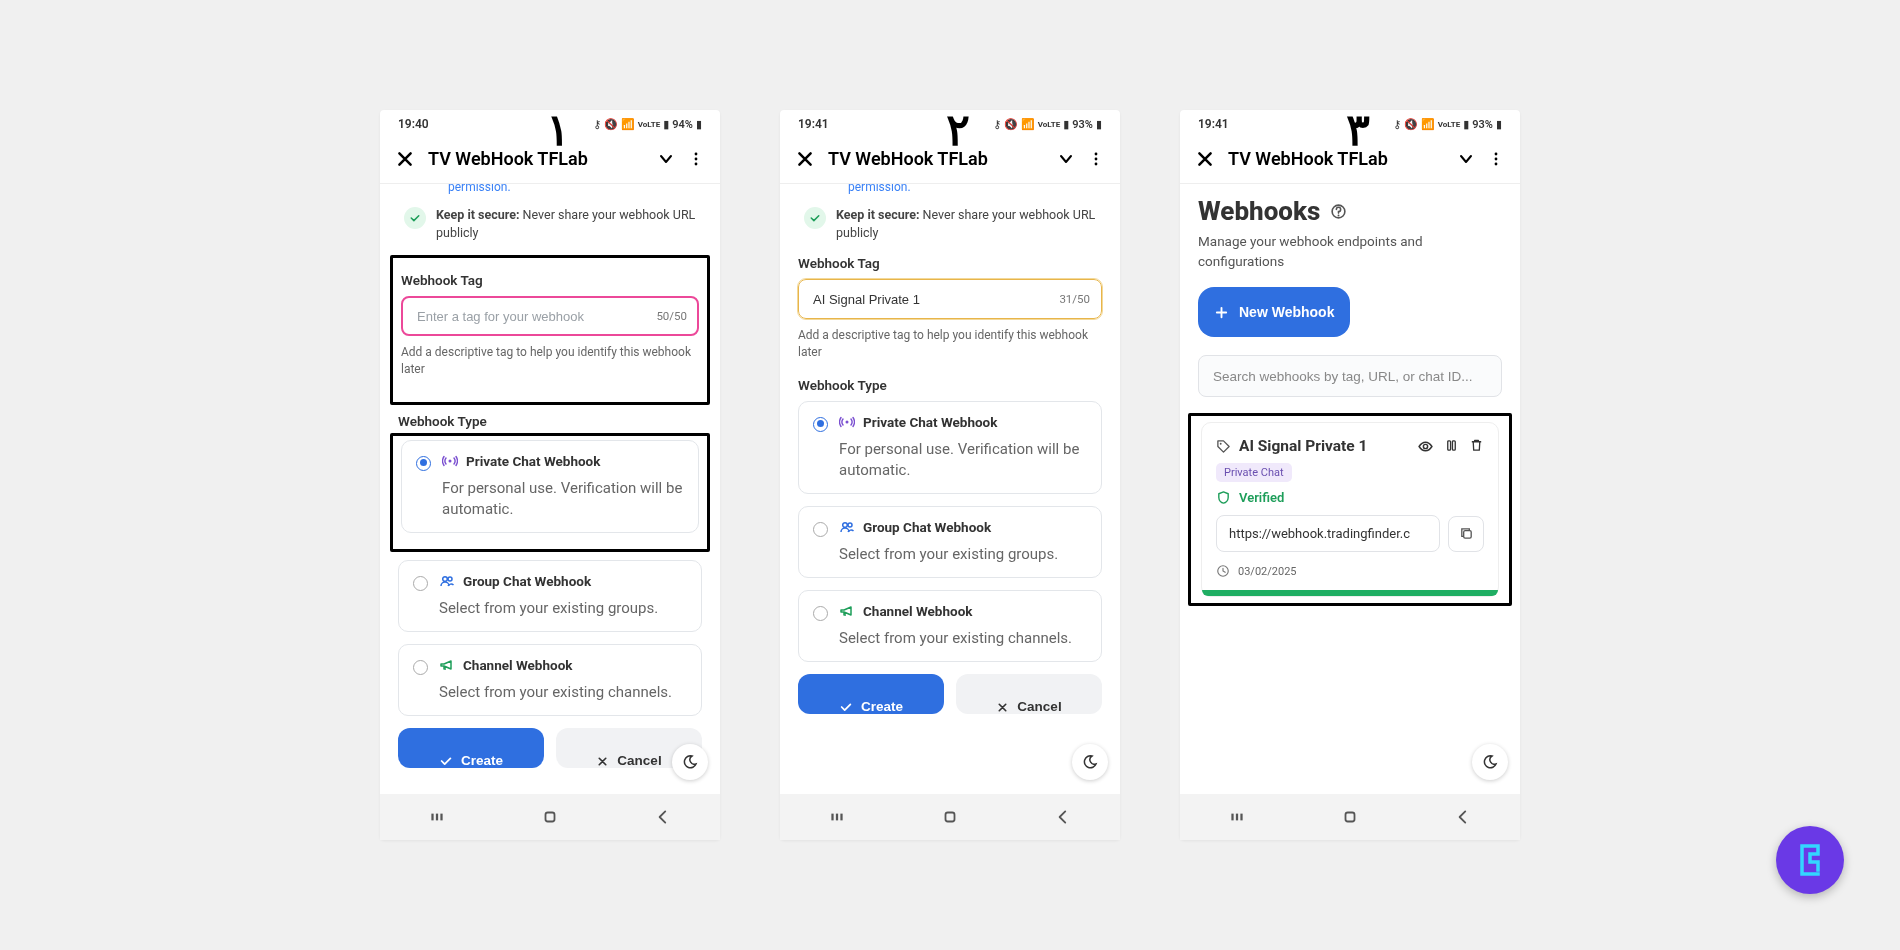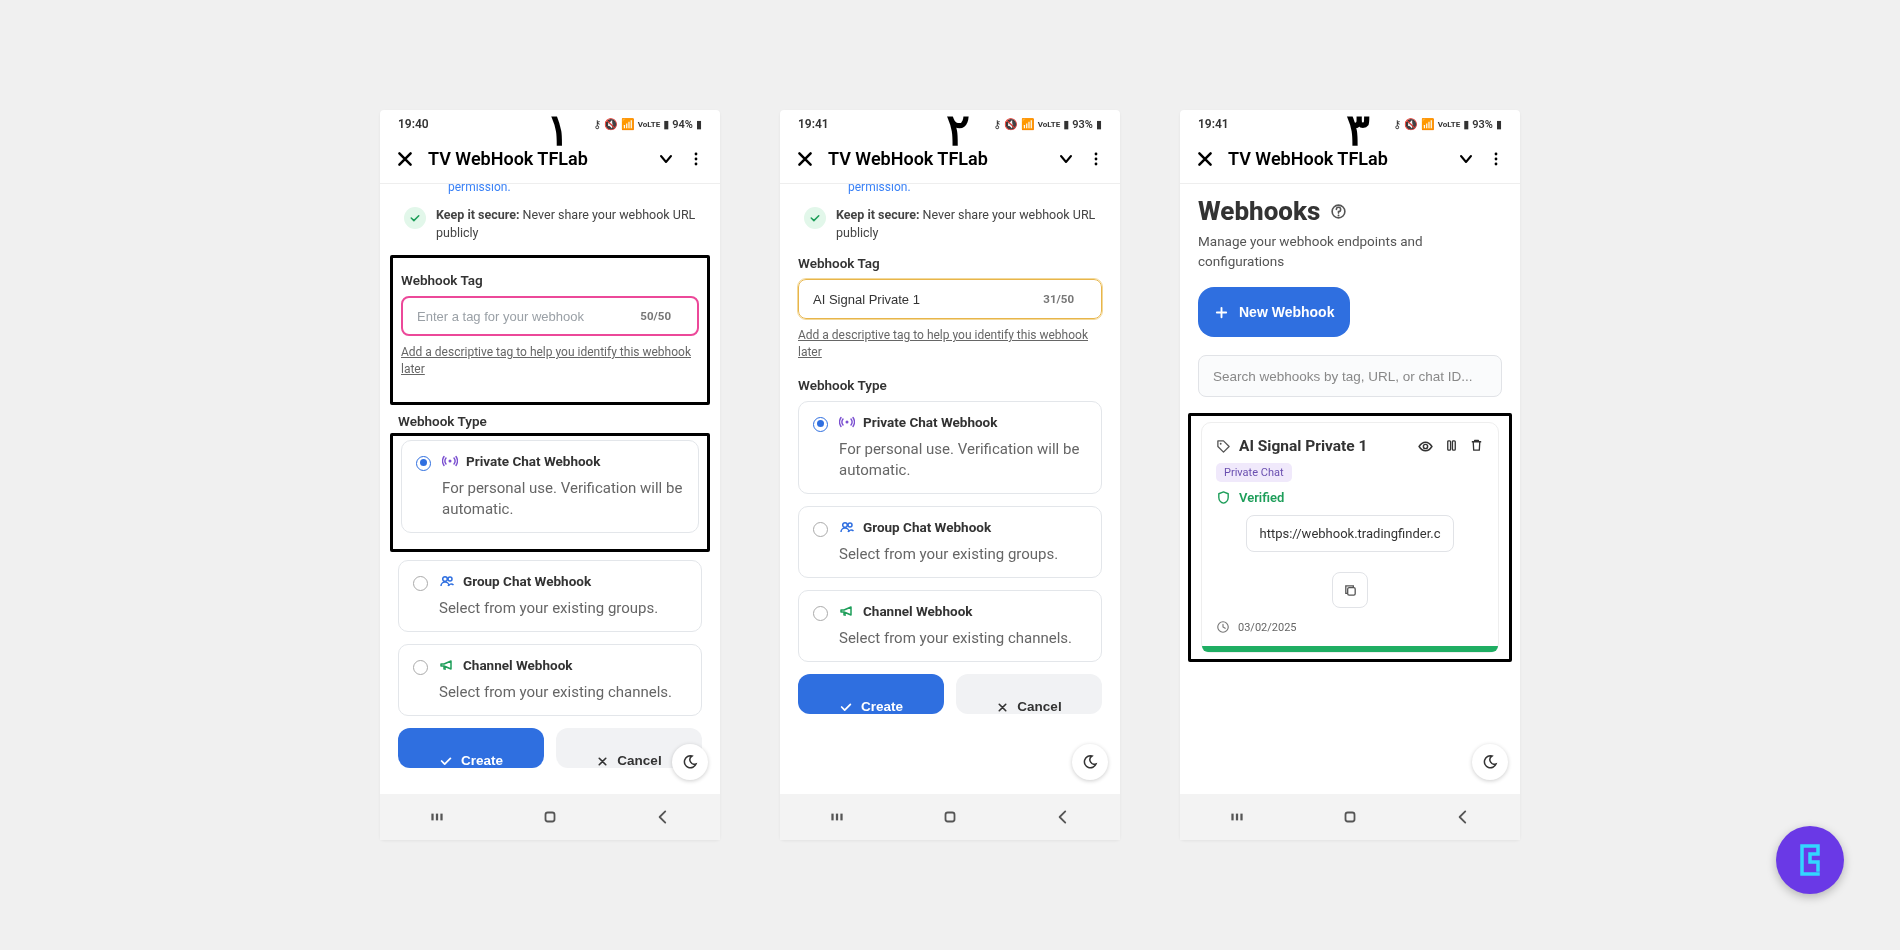--- a/index.html
+++ b/index.html
@@ -65,22 +65,22 @@
     width:100%;
     height:40px;
     border:2px solid #ec4899;
     border-radius:8px;
     padding: 0 56px 0 14px;
     font-size:13px;
     color:#333;
   }
   .tag-input::placeholder { color:#9aa0a6; }
   .tag-input.focused { border:1.5px solid #e8b54a; outline:1px solid #f3d99a; }
-  .counter { position:absolute; right:28px; top:50%; transform:translateY(-50%); font-size:11.5px; color:#777;font-weight:bold; }
-  .helper { font-size:12px; color:#666; margin:8px 0 16px; line-height:1.4;text-decoration:underline; }
+  .counter { position:absolute; right:12px; top:50%; transform:translateY(-50%); font-size:11.5px; color:#777; }
+  .helper { font-size:12px; color:#666; margin:8px 0 16px; line-height:1.4; }
   .radio-card {
     border:1px solid #e3e6ea;
     border-radius:10px;
     padding:12px 12px 12px 40px;
     position:relative;
     margin-bottom:12px;
   }
   .radio-card .radio-dot {
     position:absolute; left:14px; top:15px;
     width:15px; height:15px; border-radius:50%;
@@ -120,21 +120,21 @@
   .search-box::placeholder { color:#888; }
   .webhook-card {
     margin-top:18px; padding:14px; border:1px solid #eee; border-radius:10px;
     position:relative;
   }
   .card-title-row { display:flex; align-items:center; gap:8px; margin-bottom:8px; }
   .card-title { font-size:15.5px; font-weight:700; flex:1; }
   .card-actions { display:flex; gap:10px; }
   .badge { display:inline-block; font-size:11px; background:#f0e9fb; color:#6a4fb0; padding:3px 8px; border-radius:5px; margin-bottom:8px; }
   .verify-row { display:flex; align-items:flex-start; gap:8px; color:#1e9e5a; font-size:13px; font-weight:600; margin-bottom:10px; }
-  .url-row { display:flex; gap:20px; align-items:center;flex-direction:column; }
+  .url-row { display:flex; gap:8px; align-items:center; }
   .url-box { flex:1; border:1px solid #e1e3e7; border-radius:8px; padding:10px 12px; font-size:13px; color:#333; white-space:nowrap; overflow:hidden; text-overflow:ellipsis; }
   .copy-btn { width:36px; height:36px; border:1px solid #e1e3e7; border-radius:8px; display:flex; align-items:center; justify-content:center; background:#fff; }
   .date-row { display:flex; align-items:center; gap:8px; color:#666; font-size:11px; margin-top:12px; }
   .green-bar { height:6px; background:#1fae63; margin:12px -14px -14px; border-radius:0 0 8px 8px; }
   .corner-logo {
     position:absolute; right:56px; bottom:56px; width:68px; height:68px; border-radius:50%;
     background:#6a39e6; display:flex; align-items:center; justify-content:center; box-shadow:0 3px 10px rgba(0,0,0,0.25);
   }
 </style>
 </head>

